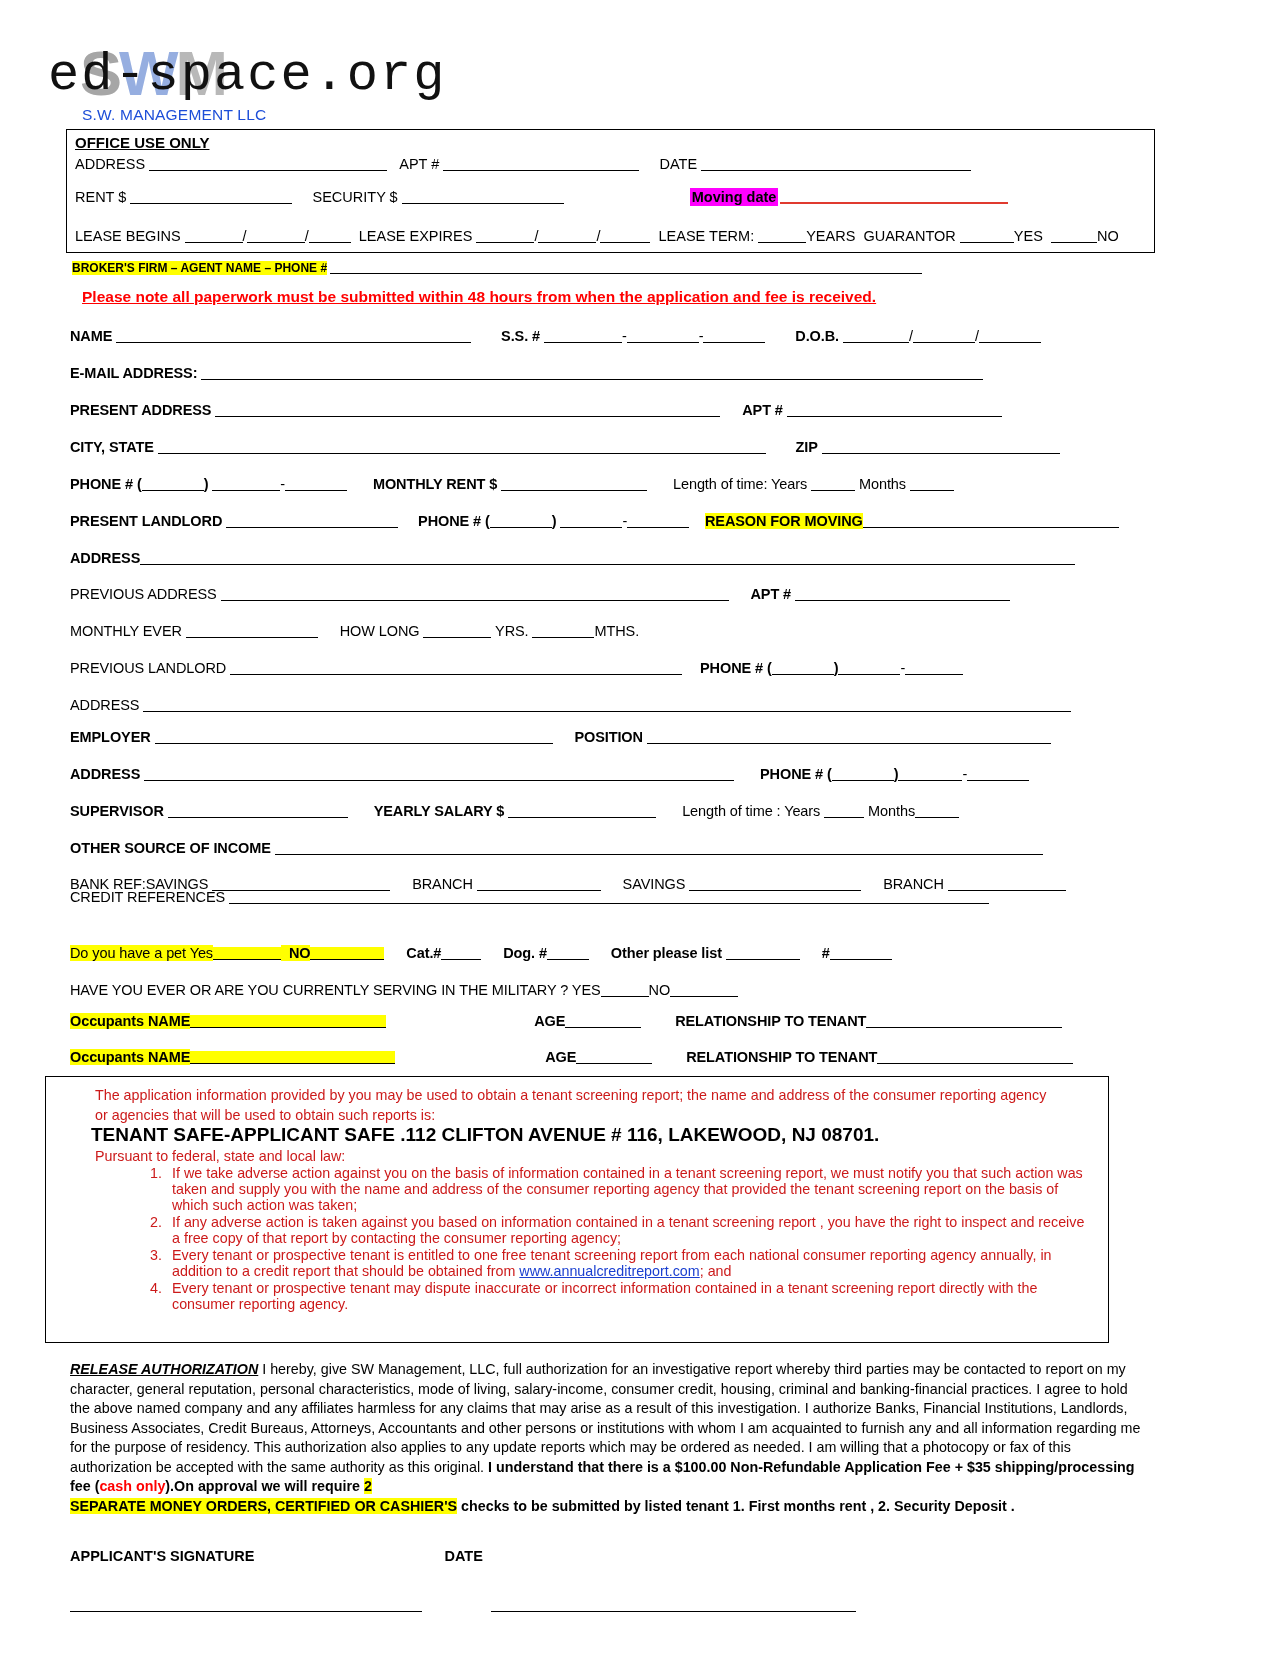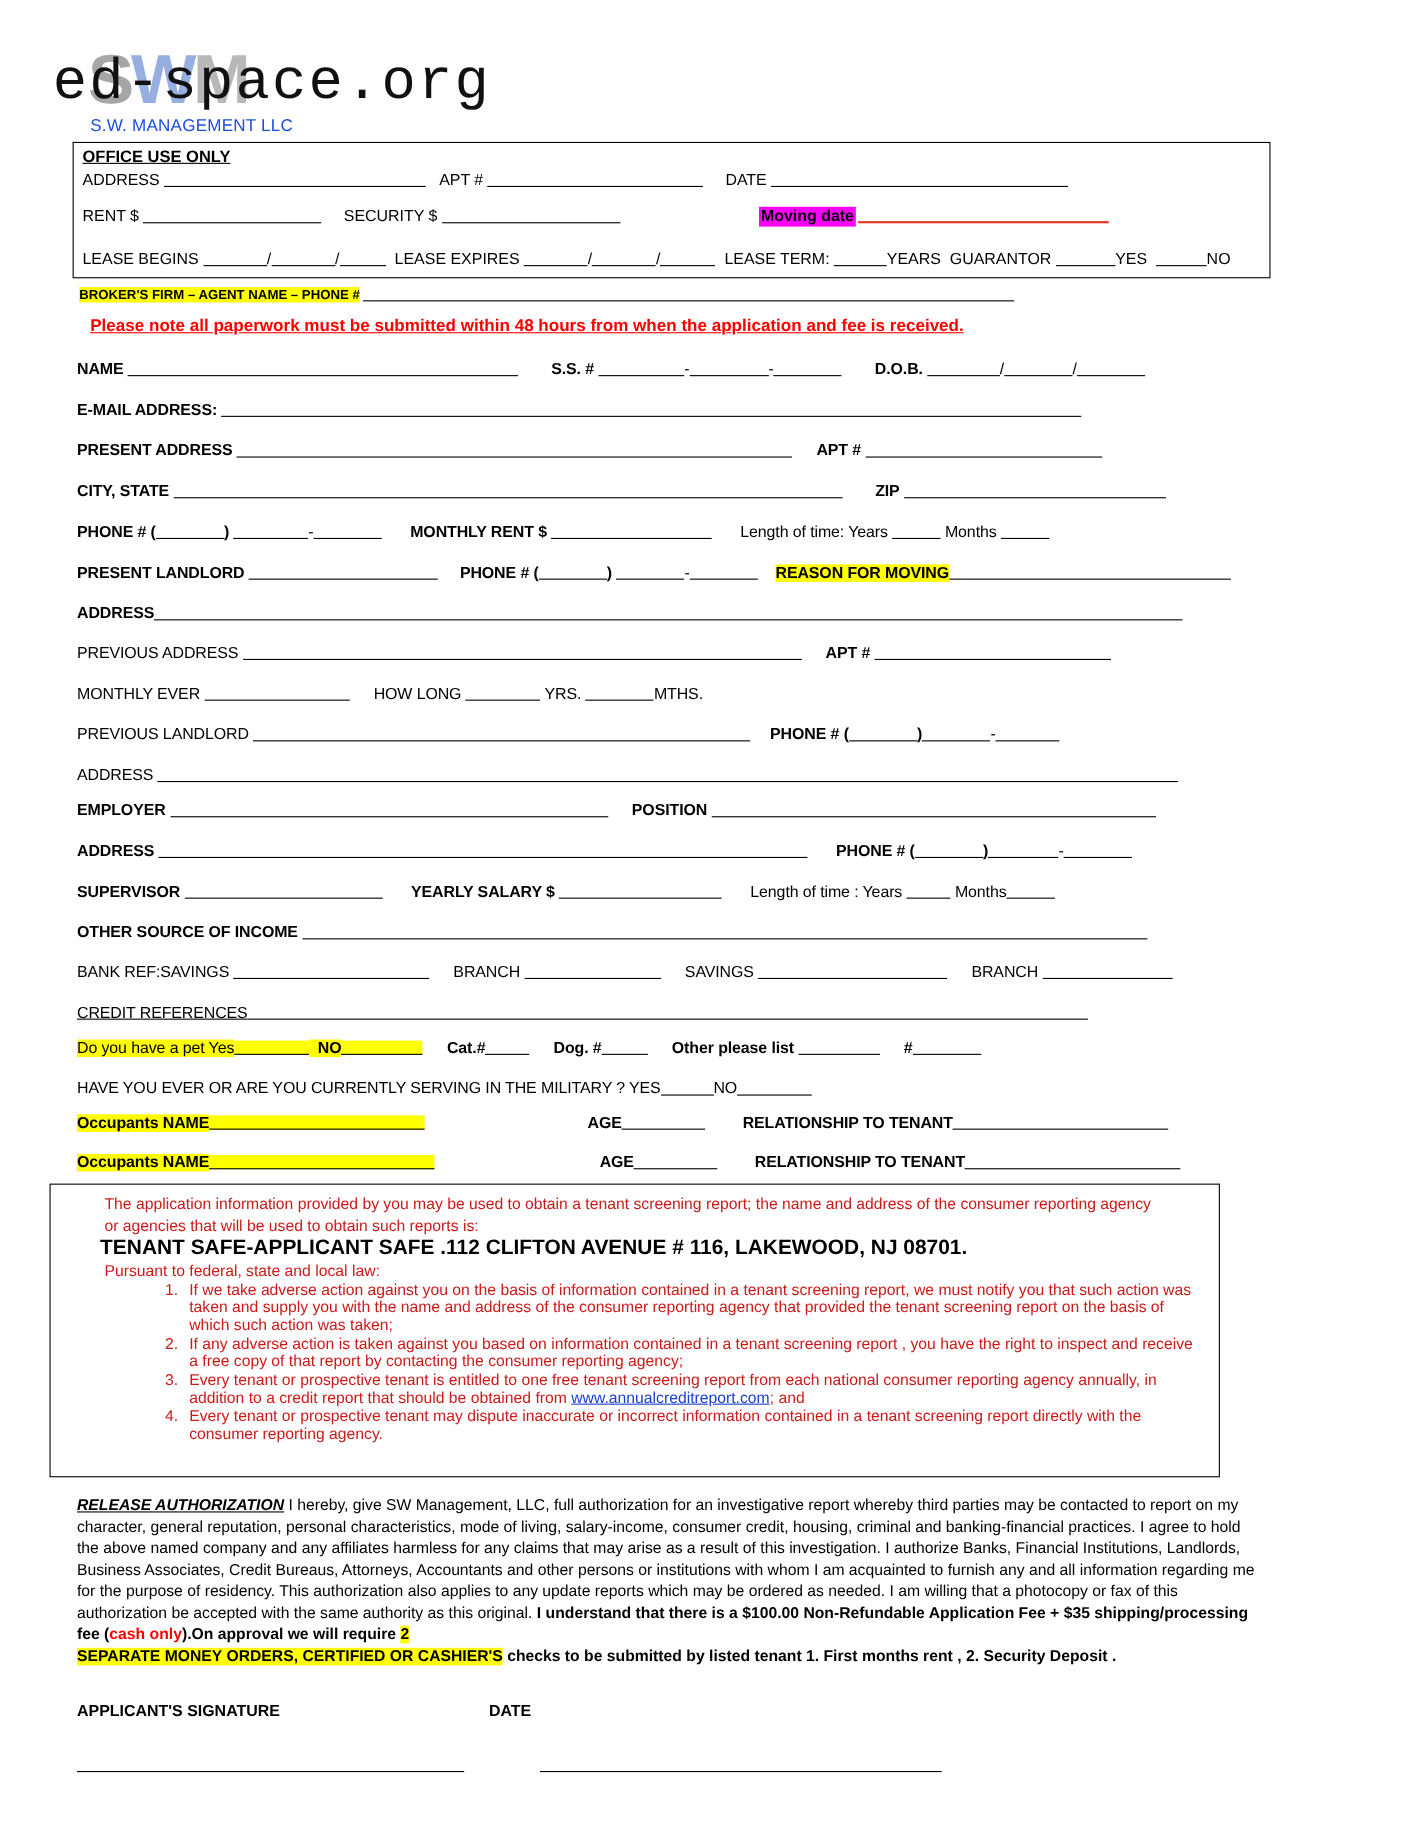--- a/index.html
+++ b/index.html
@@ -305,21 +305,21 @@
     <span class="lblr">BRANCH</span>
     <span class="ul-thin" style="width:124px"></span>
     <span style="display:inline-block;width:14px"></span>
     <span class="lblr">SAVINGS</span>
     <span class="ul-thin" style="width:172px"></span>
     <span style="display:inline-block;width:14px"></span>
     <span class="lblr">BRANCH</span>
     <span class="ul-thin" style="width:118px"></span>
   </div>
 
-  <div class="frow" style="left:70px; top:913px;text-decoration:underline;">
+  <div class="frow" style="left:70px; top:889px;">
     <span class="lblr">CREDIT REFERENCES</span>
     <span class="ul-thin" style="width:760px"></span>
   </div>
 
   <div class="frow" style="left:70px; top:945px;">
     <span class="yhl">Do you have a pet Yes</span><span class="ul yhl" style="width:68px"></span><span class="yhl">&nbsp;&nbsp;</span><span class="yhl lbl">NO</span><span class="ul yhl" style="width:74px"></span>
     <span style="display:inline-block;width:14px"></span>
     <span class="lbl">Cat.#</span><span class="ul" style="width:40px"></span>
     <span style="display:inline-block;width:14px"></span>
     <span class="lbl">Dog. #</span><span class="ul" style="width:42px"></span>

